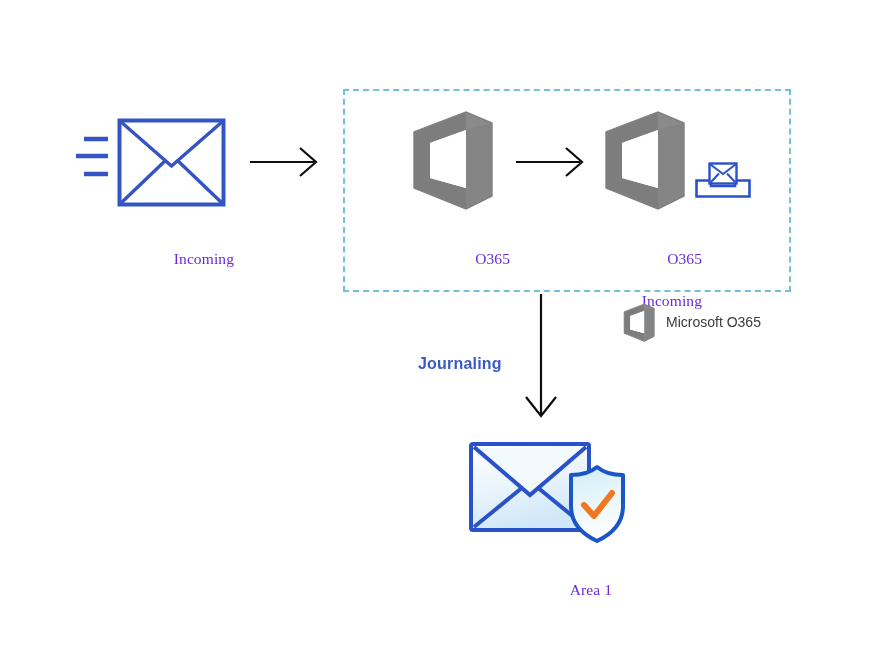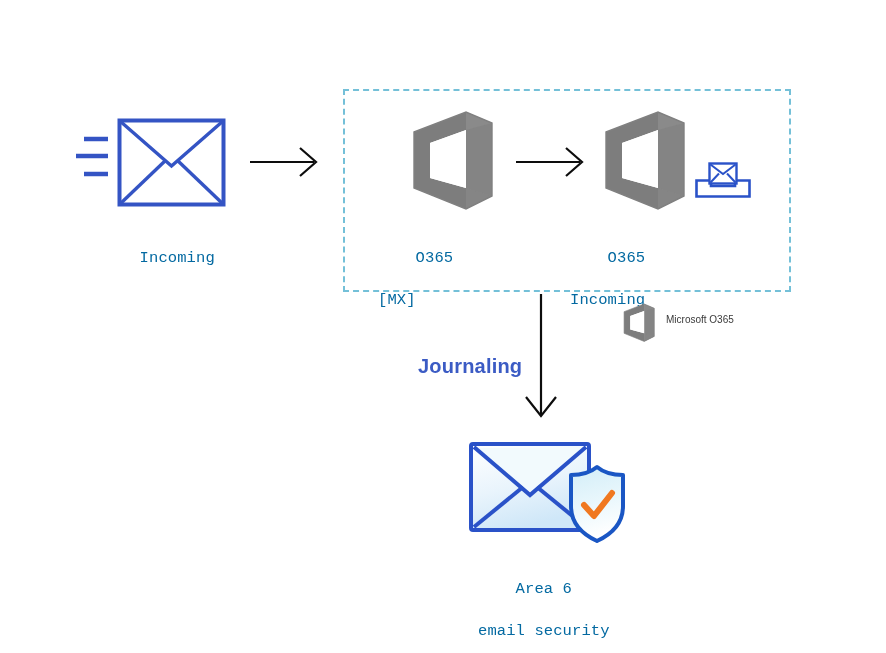--- a/index.html
+++ b/index.html
@@ -14,44 +14,44 @@
     position: relative;
     width: 886px;
     height: 653px;
     background: #ffffff;
     overflow: hidden;
   }
 
   
   .caption {
     position: absolute;
-    text-align: left;
-    font-family: Liberation Mono, monospace;
+    text-align: right;
+    font-family: Liberation Serif, serif;
     font-size: 15.5px;
     line-height: 21px;
-    color: #0369a1;
+    color: #6d28d9;
     white-space: pre;
     letter-spacing: 0.1px;
   }
   .caption .l2 { display: block; }
 
   .journaling-label {
     position: absolute;
     font-family: "Liberation Sans", sans-serif;
-    font-size: 20px;
+    font-size: 16px;
     font-weight: bold;
     color: #3b5bc4;
     letter-spacing: 0.2px;
     white-space: pre;
   }
 
   .legend-text {
     position: absolute;
     font-family: "Liberation Sans", sans-serif;
-    font-size: 10px;
+    font-size: 14px;
     color: #3a3a3a;
     white-space: pre;
   }
 
   
   .dashed-box {
     position: absolute;
     box-sizing: border-box;
     border: 2px dashed #74c0d8;
     background: transparent;
@@ -107,21 +107,20 @@
       <path d="M60,20 L86,13 L86,86 L60,78 Z" fill="#848484"></path>
 
       <path d="M24,33 L60,20 L60,78 L24,68 Z" fill="#ffffff"></path>
 
       <path d="M8,22 L60,2 L86,13 L86,86 L60,99 L8,78 Z" fill="none" stroke="#808080" stroke-width="1.4"></path>
     </svg>
   </div>
 
   <div class="caption" style="left:378px; top:227px; width:132px;">
     <span>O365</span>
-    <span class="l2">[MX]</span>
   </div>
 
   <div class="svg-holder" style="left:514px; top:145px;">
     <svg width="72" height="34" viewBox="0 0 72 34">
       <line x1="2" y1="17" x2="66" y2="17" stroke="#0d0d0d" stroke-width="2.2"></line>
       <path d="M52,3 L68,17 L52,31" fill="none" stroke="#0d0d0d" stroke-width="2.2" stroke-linecap="butt" stroke-linejoin="miter"></path>
     </svg>
   </div>
 
   <div class="svg-holder" style="left:598px; top:110px;">
@@ -200,17 +199,16 @@
       <path d="M118,93 L69,53" fill="none" stroke="#2a52c8" stroke-width="4"></path>
 
       <path d="M103,41 C113,41 123,38 129,33 C135,38 145,41 155,41 L155,72
                C155,90 142,101 129,107 C116,101 103,90 103,72 Z" fill="url(#shieldGrad)" stroke="#1a56c4" stroke-width="4" stroke-linejoin="round"></path>
 
       <path d="M116,71 L126,82 L144,59" fill="none" stroke="#f07820" stroke-width="6" stroke-linecap="round" stroke-linejoin="round"></path>
     </svg>
   </div>
 
   <div class="caption" style="left:478px; top:558px; width:134px;">
-    <span>Area 6</span>
-    <span class="l2">email security</span>
+    <span>Area 1</span>
   </div>
 
 </div>
 
 </body></html>

